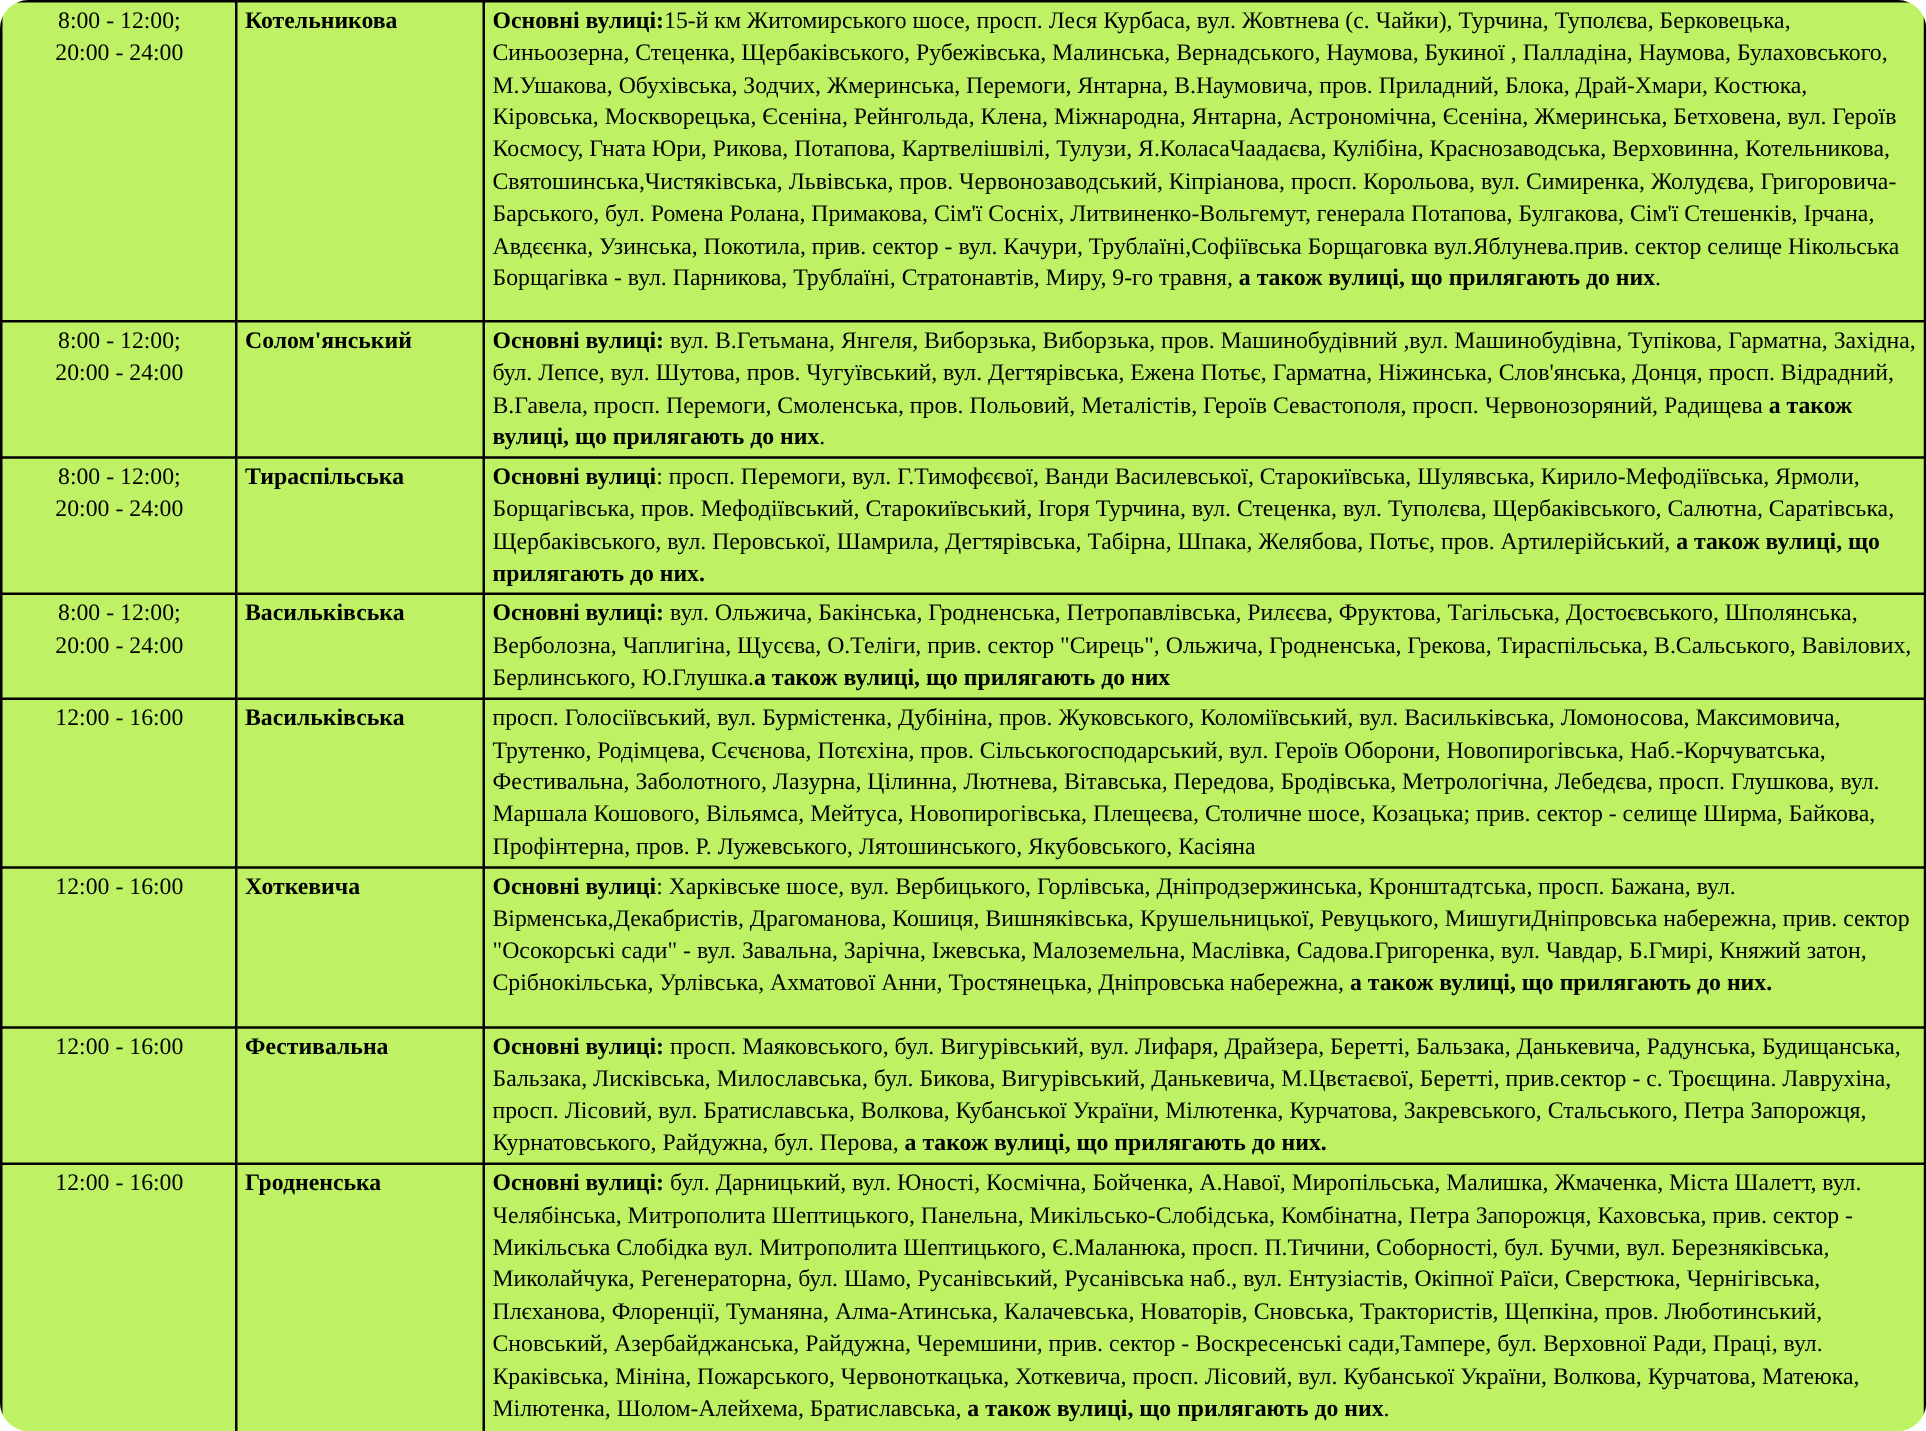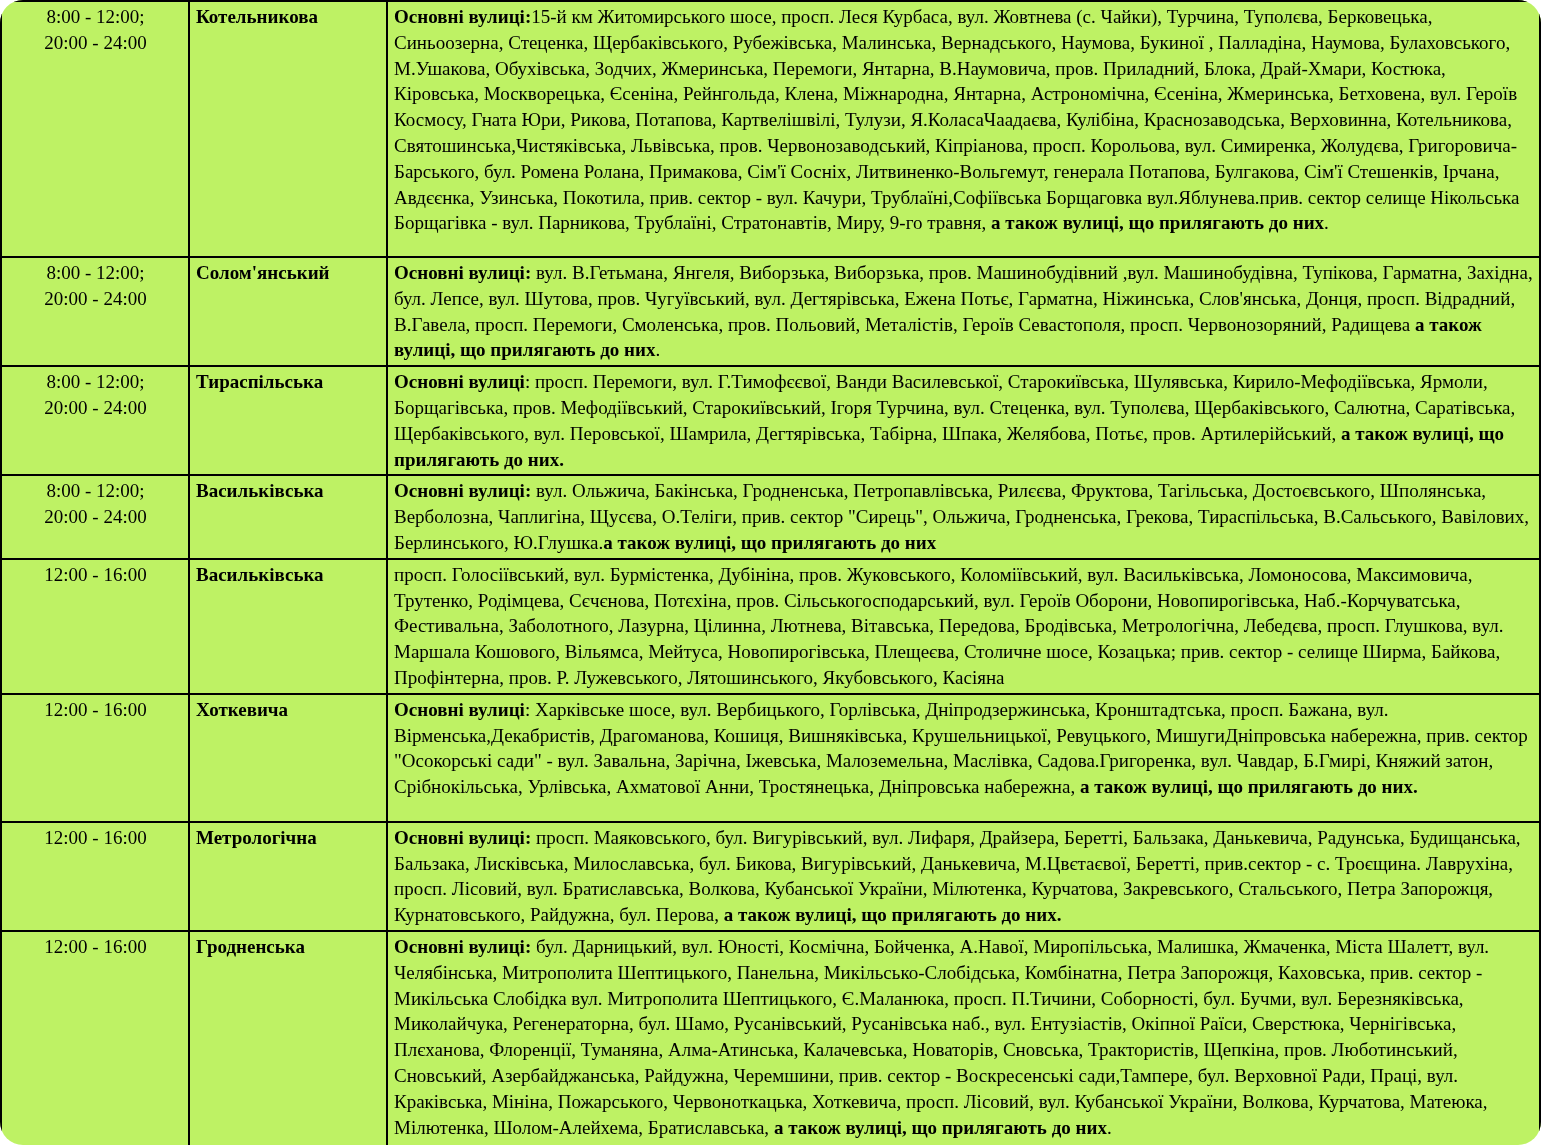--- a/index.html
+++ b/index.html
@@ -121,21 +121,21 @@
             <div>12:00 - 16:00</div>
           </td>
     <td class="district-cell"><span>Хоткевича</span></td>
     <td class="streets-cell"><b>Основні вулиці</b><span>: Харківське шосе, вул. Вербицького, Горлівська, Дніпродзержинська, Кронштадтська, просп. Бажана, вул. Вірменська,Декабристів, Драгоманова, Кошиця, Вишняківська, Крушельницької, Ревуцького, МишугиДніпровська набережна, прив. сектор "Осокорські сади" - вул. Завальна, Зарічна, Іжевська, Малоземельна, Маслівка, Садова.Григоренка, вул. Чавдар, Б.Гмирі, Княжий затон, Срібнокільська, Урлівська, Ахматової Анни, Тростянецька, Дніпровська набережна, </span><b>а також вулиці, що прилягають до них.</b></td>
   </tr>
 
   <tr class="r6">
     <td class="time-cell">
             <div>12:00 - 16:00</div>
           </td>
-    <td class="district-cell"><span>Метрологічна</span></td>
+    <td class="district-cell"><span>Фестивальна</span></td>
     <td class="streets-cell"><b>Основні вулиці:</b><span> просп. Маяковського, бул. Вигурівський, вул. Лифаря, Драйзера, Беретті, Бальзака, Данькевича, Радунська, Будищанська, Бальзака, Лисківська,  Милославська, бул. Бикова, Вигурівський, Данькевича, М.Цвєтаєвої, Беретті, прив.сектор - с. Троєщина. Лаврухіна, просп. Лісовий, вул. Братиславська, Волкова, Кубанської України, Мілютенка, Курчатова, Закревського, Стальського, Петра Запорожця, Курнатовського, Райдужна, бул. Перова, </span><b>а також вулиці, що прилягають до них.</b></td>
   </tr>
 
   <tr class="r7">
     <td class="time-cell">
             <div>12:00 - 16:00</div>
           </td>
     <td class="district-cell"><span>Гродненська</span></td>
     <td class="streets-cell"><span> </span><b>Основні вулиці:</b><span> бул. Дарницький, вул. Юності, Космічна, Бойченка, А.Навої, Миропільська, Малишка, Жмаченка, Міста Шалетт, вул. Челябінська, Митрополита Шептицького, Панельна, Микільсько-Слобідська, Комбінатна, Петра Запорожця, Каховська, прив. сектор - Микільська Слобідка вул. Митрополита Шептицького, Є.Маланюка, просп. П.Тичини, Соборності, бул. Бучми, вул. Березняківська, Миколайчука, Регенераторна, бул. Шамо, Русанівський, Русанівська наб., вул. Ентузіастів, Окіпної Раїси, Сверстюка, Чернігівська, Плєханова, Флоренції, Туманяна, Алма-Атинська, Калачевська, Новаторів, Сновська, Трактористів, Щепкіна, пров. Люботинський, Сновський, Азербайджанська, Райдужна, Черемшини, прив. сектор - Воскресенські сади,Тампере, бул. Верховної Ради, Праці, вул. Краківська, Мініна, Пожарського, Червоноткацька, Хоткевича, просп. Лісовий, вул. Кубанської України, Волкова, Курчатова, Матеюка, Мілютенка, Шолом-Алейхема, Братиславська,  </span><b>а також вулиці, що прилягають до них</b><span>.</span></td>
   </tr>

